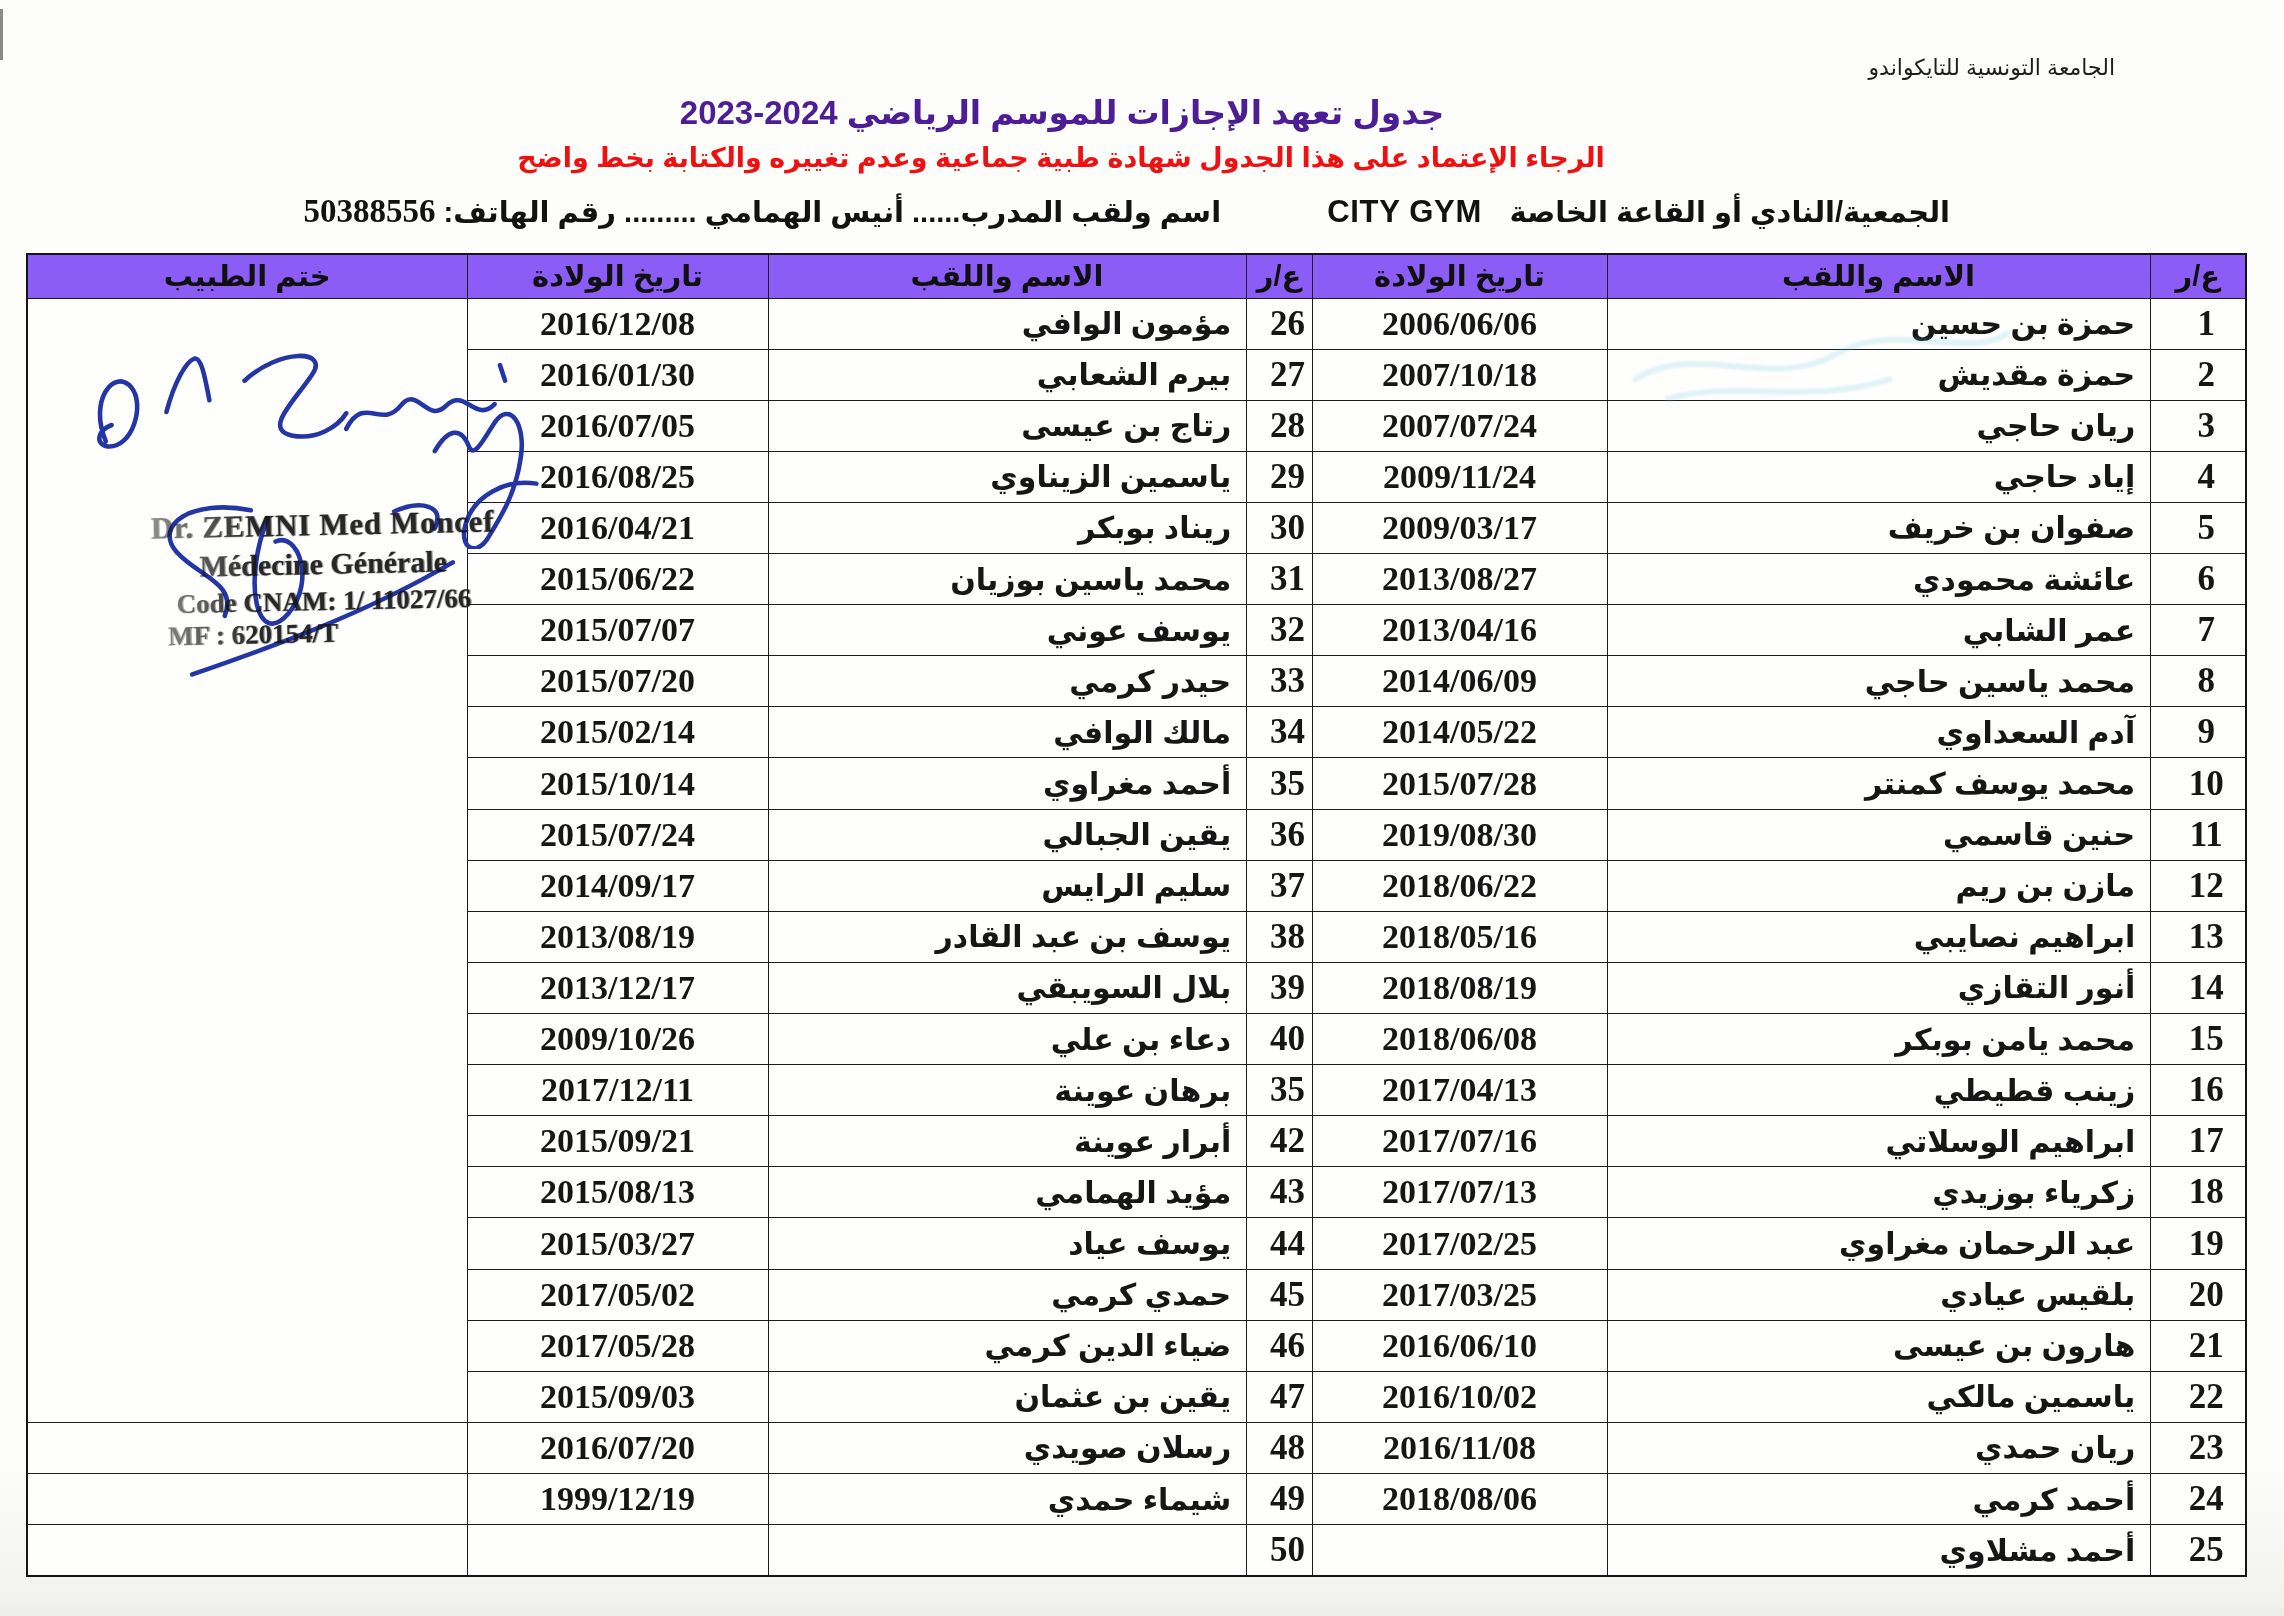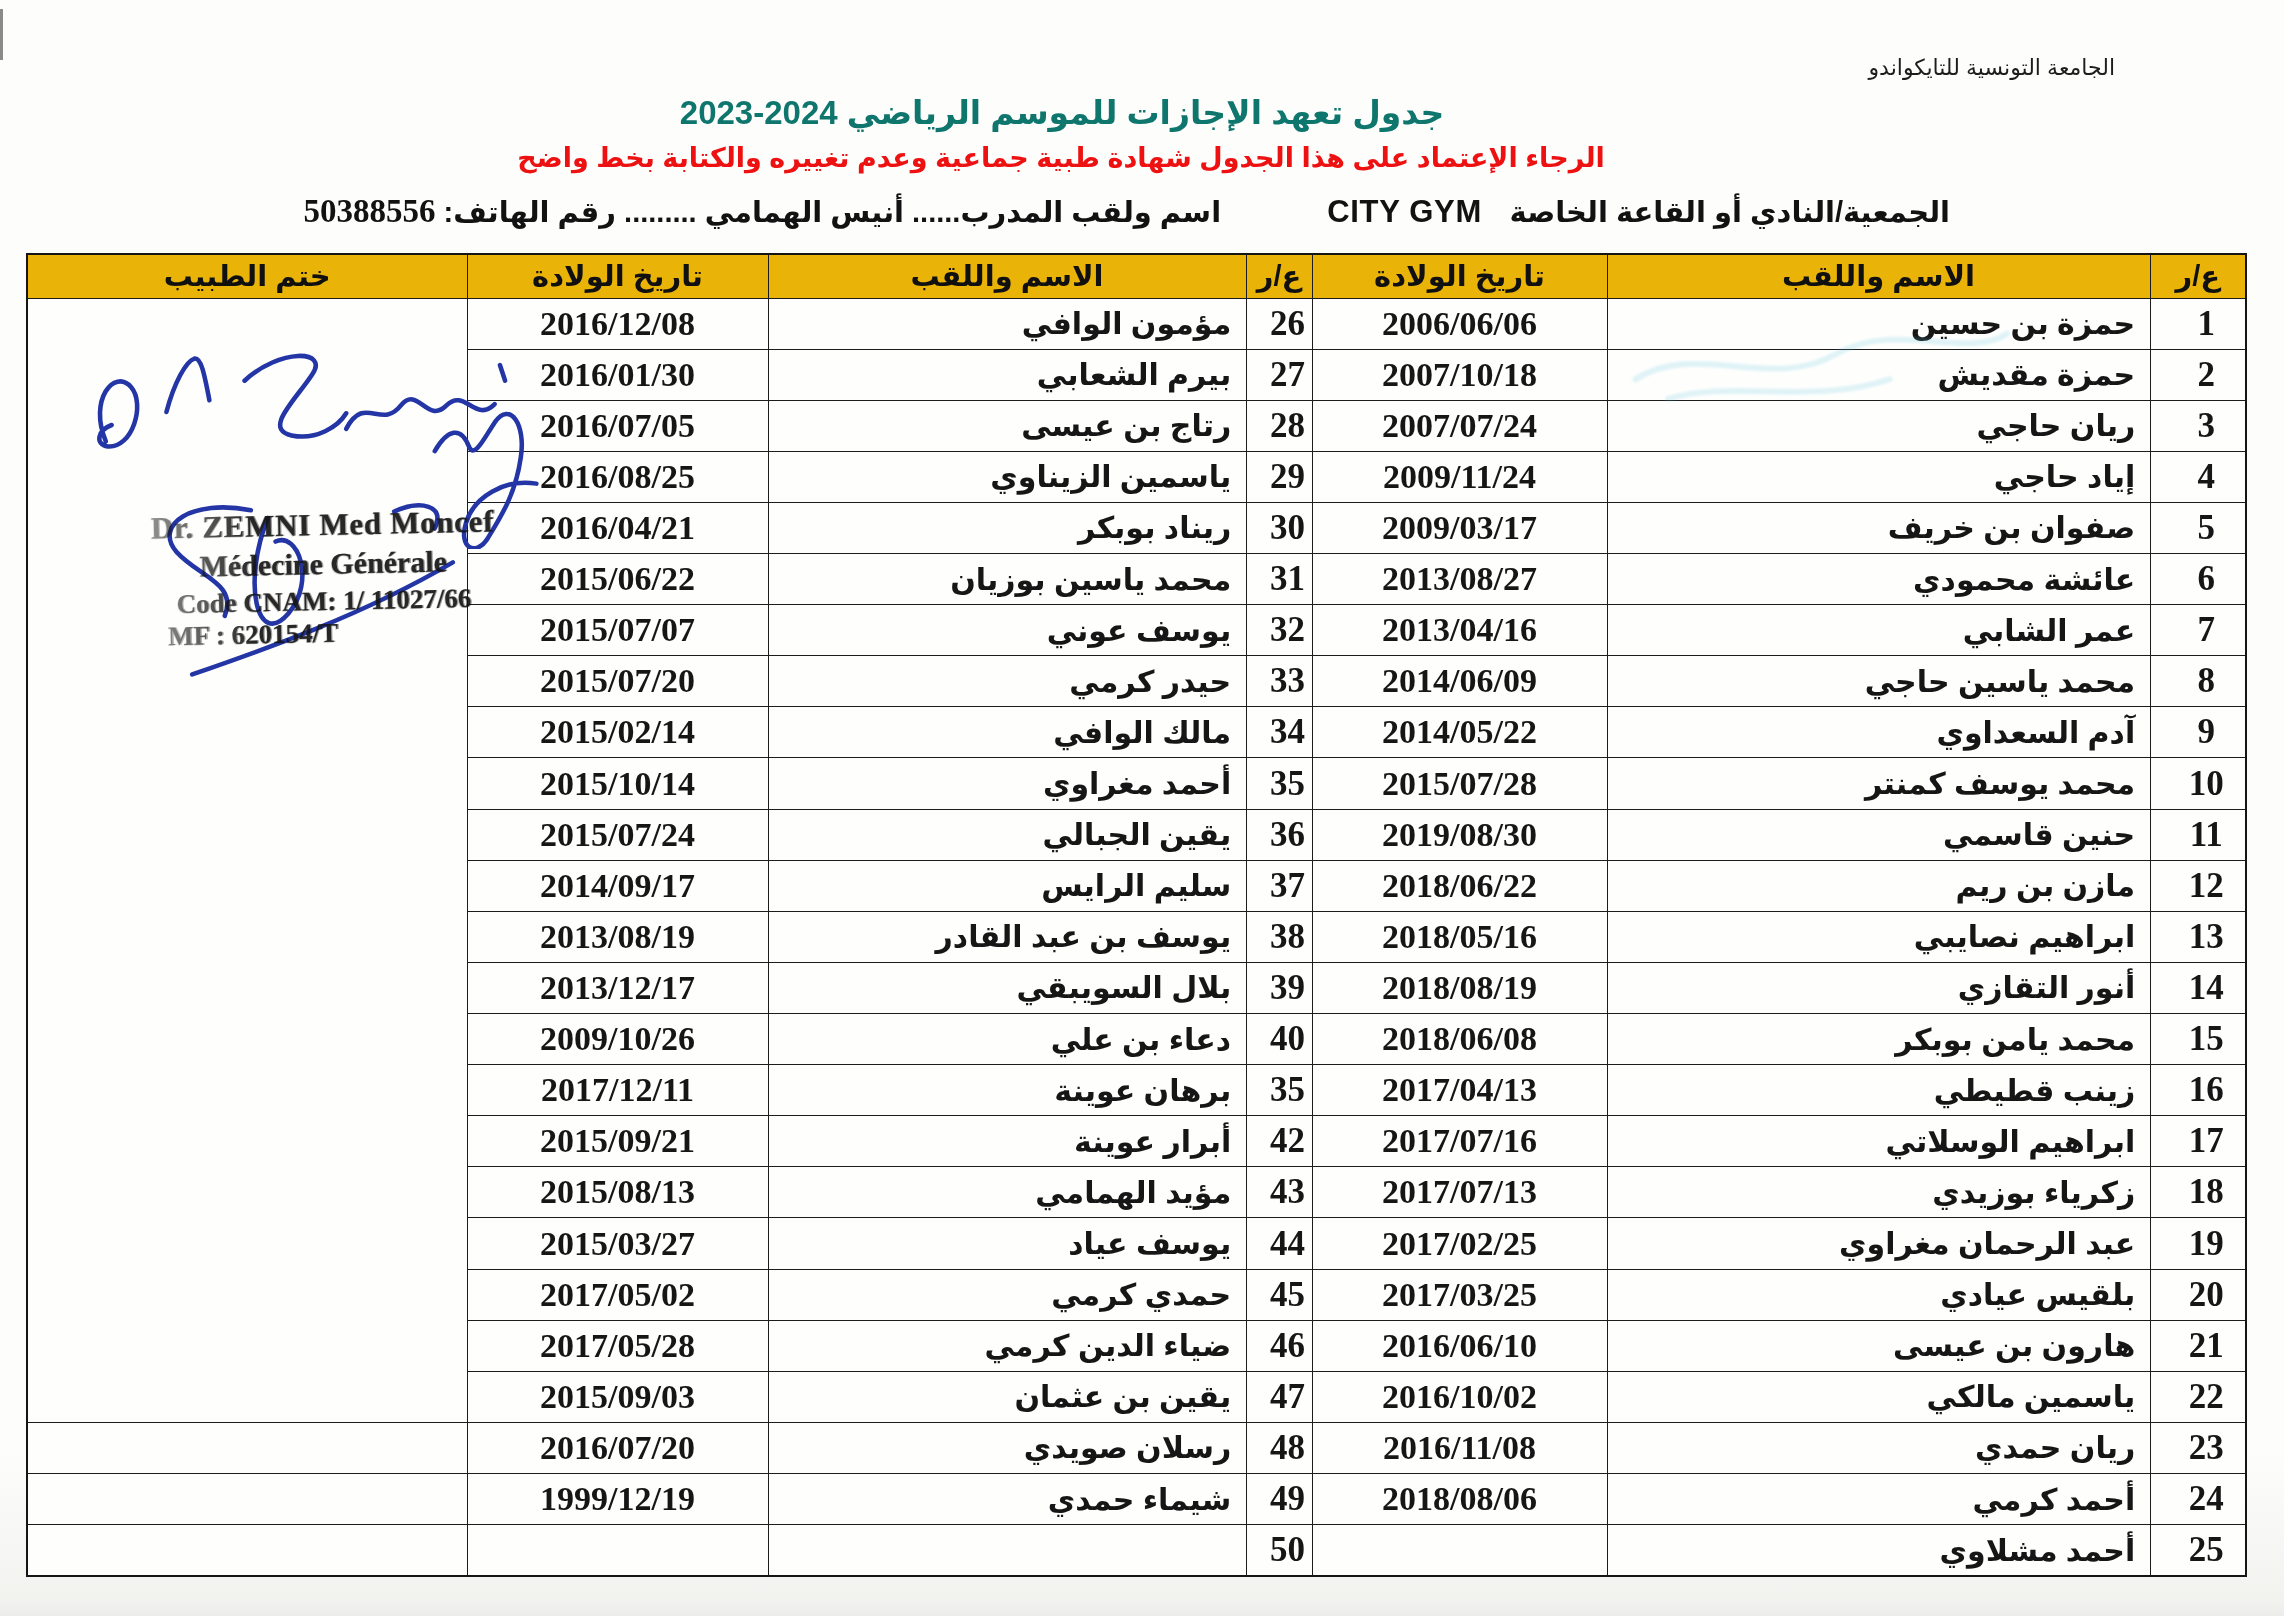--- a/index.html
+++ b/index.html
@@ -10,21 +10,21 @@
     color:#161616;
   }
   .scan-sliver{position:absolute;left:0;top:9px;width:3.3px;height:51px;background:#2c2c2c;opacity:.55;}
   
   .org-name{
     position:absolute;top:55px;right:169px;direction:rtl;
     font-size:22px;font-weight:400;letter-spacing:0;color:#1d1d1d;text-align:right;
   }
   .doc-title{
     position:absolute;top:93px;left:1062px;transform:translateX(-50%);
-    direction:rtl;font-size:33px;font-weight:700;color:#0f766e;white-space:nowrap;
+    direction:rtl;font-size:33px;font-weight:700;color:#4c1d95;white-space:nowrap;
   }
   .doc-notice{
     position:absolute;top:142px;left:1061px;transform:translateX(-50%);
     direction:rtl;font-size:27px;font-weight:700;color:#ee1111;white-space:nowrap;
   }
   .info-line{
     position:absolute;top:193px;right:334px;width:1603px;direction:rtl;
     font-size:29px;font-weight:700;color:#121212;white-space:nowrap;
   }
   .info-line .club-value{
@@ -40,21 +40,21 @@
     border-collapse:collapse;table-layout:fixed;direction:rtl;
     background:#fefefd;
   }
   table.roster th,table.roster td{
     border:1.3px solid #1c1c1c;overflow:hidden;
   }
   table.roster{border:2px solid #151515;}
   thead tr{height:44px;}
   tbody tr{height:51px;}
   th{
-    background:#eab308;font-size:29px;font-weight:700;color:#101010;
+    background:#8b5cf6;font-size:29px;font-weight:700;color:#101010;
     text-align:center;vertical-align:middle;direction:rtl;
   }
   td.num{
     font-family:"Liberation Serif","DejaVu Serif",serif;
     font-size:35px;font-weight:700;text-align:center;vertical-align:middle;direction:ltr;padding-left:18px;
   }
   td.name{
     font-size:30px;font-weight:700;text-align:right;vertical-align:middle;
     padding:0 14.3px;direction:rtl;white-space:nowrap;
   }

